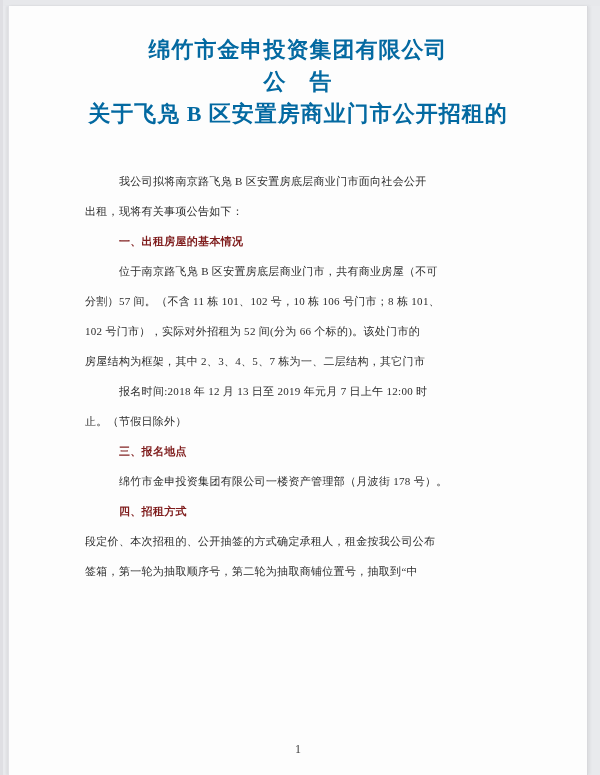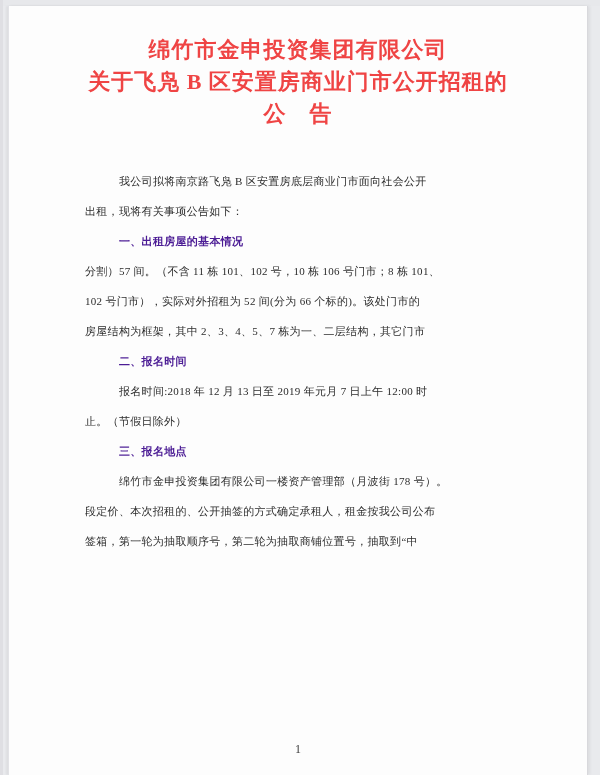--- a/index.html
+++ b/index.html
@@ -21,21 +21,21 @@
     border-left: 1px solid #e2e2e6;
     border-right: 1px solid #d8d8dc;
     box-shadow: -2px 0 2px rgba(0,0,0,0.05), 2px 0 3px rgba(0,0,0,0.06);
   }
   .title-block {
     position: absolute;
     top: 28px;
     left: 30px;
     right: 30px;
     text-align: center;
-    color: #ef4444;
+    color: #0369a1;
   }
   .title-line {
     font-size: 22px;
     font-weight: bold;
     line-height: 32px;
     letter-spacing: 1px;
     white-space: nowrap;
   }
   .body-lines {
     position: absolute;
@@ -45,21 +45,21 @@
     color: #2c2c2c;
   }
   .line {
     height: 30px;
     line-height: 30px;
     font-size: 11px;
     white-space: nowrap;
     letter-spacing: 0.3px;
   }
   .ind { padding-left: 34px; }
-  .b { font-weight: bold; color: #4c1d95; }
+  .b { font-weight: bold; color: #7f1d1d; }
   .page-number {
     position: absolute;
     top: 736px;
     left: 0;
     width: 100%;
     text-align: center;
     font-size: 12px;
     color: #3b3b3b;
   }
   
@@ -80,35 +80,36 @@
 <body>
 
 <div class="screen">
   <div class="top-edge-shade"></div>
   <div class="left-edge-shade"></div>
 
   <div class="page">
 
     <div class="title-block">
       <div class="title-line">绵竹市金申投资集团有限公司</div>
+      <div class="title-line">公　告</div>
       <div class="title-line">关于飞凫 B 区安置房商业门市公开招租的</div>
-      <div class="title-line">公　告</div>
     </div>
 
     <div class="body-lines">
       <div class="line ind">我公司拟将南京路飞凫 B 区安置房底层商业门市面向社会公开</div>
       <div class="line">出租，现将有关事项公告如下：</div>
       <div class="line ind b">一、出租房屋的基本情况</div>
+      <div class="line ind">位于南京路飞凫 B 区安置房底层商业门市，共有商业房屋（不可</div>
       <div class="line">分割）57 间。（不含 11 栋 101、102 号，10 栋 106 号门市；8 栋 101、</div>
       <div class="line">102 号门市），实际对外招租为 52 间(分为 66 个标的)。该处门市的</div>
       <div class="line">房屋结构为框架，其中 2、3、4、5、7 栋为一、二层结构，其它门市</div>
-      <div class="line ind b">二、报名时间</div>
       <div class="line ind">报名时间:2018 年 12 月 13 日至 2019 年元月 7 日上午 12:00 时</div>
       <div class="line">止。（节假日除外）</div>
       <div class="line ind b">三、报名地点</div>
       <div class="line ind">绵竹市金申投资集团有限公司一楼资产管理部（月波街 178 号）。</div>
+      <div class="line ind b">四、招租方式</div>
       <div class="line">段定价、本次招租的、公开抽签的方式确定承租人，租金按我公司公布</div>
       <div class="line">签箱，第一轮为抽取顺序号，第二轮为抽取商铺位置号，抽取到“中</div>
     </div>
 
     <div class="page-number">1</div>
   </div>
 </div>
 
 </body></html>

